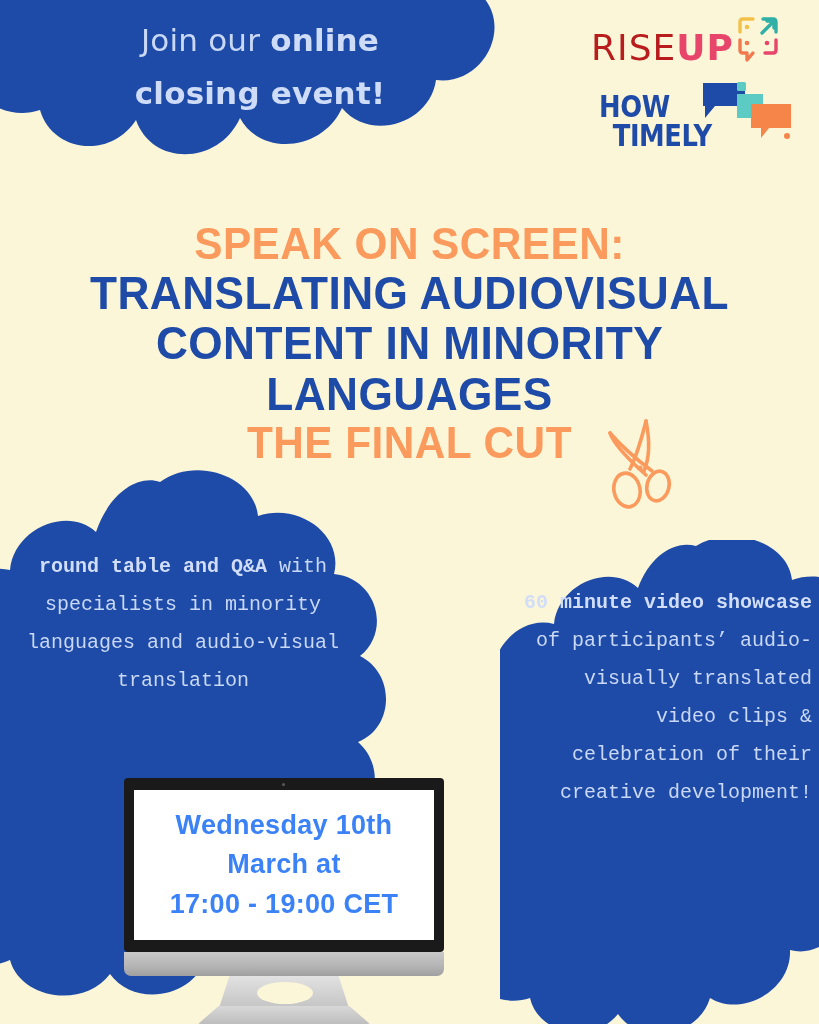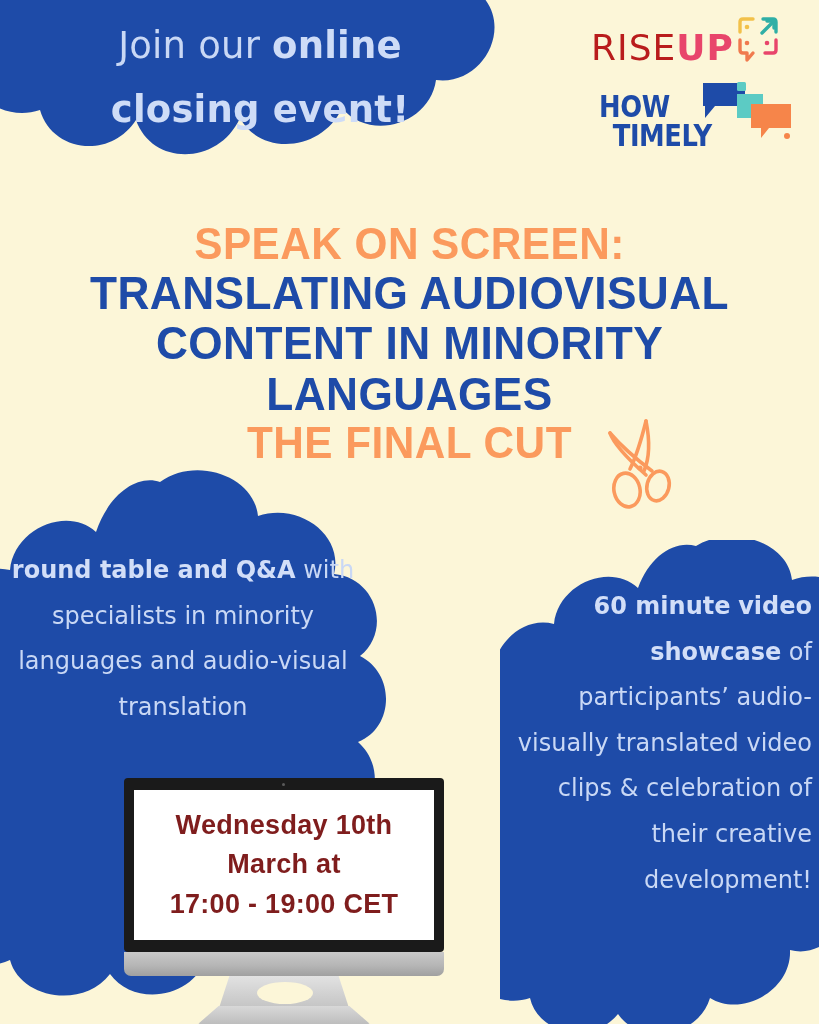--- a/index.html
+++ b/index.html
@@ -26,21 +26,21 @@
   #blob-right-svg { left: 500px;  top: 540px;  width: 400px;  height: 520px; }
 
   
   #join-text {
     position: absolute;
     left: 40px;
     top: 14px;
     width: 440px;
     text-align: center;
     color: #C9D8F5;
-    font-size: 37px;
+    font-size: 31px;
     line-height: 1.72;
     letter-spacing: 0.2px;
   }
   #join-text .b { font-weight: 700; color: #CEDCF7; }
 
   
   #logos {
     position: absolute;
     right: 16px;
     top: 14px;
@@ -108,22 +108,23 @@
     left: 600px;
     top: 417px;
     width: 86px;
     height: 92px;
   }
 
   
   .blob-text {
     position: absolute;
     color: #C9D8F5;
-    font-size: 24px;
+    font-size: 20px;
     line-height: 1.9;
+    font-family: Liberation Mono, monospace;
   }
   .blob-text .b { font-weight: 700; color: #D2DEF8; }
   #left-text  { left: 10px;  top: 548px; width: 346px; text-align: center; }
   #right-text { left: 512px; top: 584px; width: 300px; text-align: right; }
 
   
   #monitor {
     position: absolute;
     left: 124px;
     top: 778px;
@@ -149,21 +150,21 @@
     left: 10px; top: 12px;
     width: 300px; height: 150px;
     background: #FFFFFF;
     display: flex;
     flex-direction: column;
     align-items: center;
     justify-content: center;
   }
   #monitor-screen div {
     font-family: "Liberation Sans Narrow", "Liberation Sans", sans-serif;
-    color: #7f1d1d;
+    color: #3b82f6;
     font-weight: 700;
     font-size: 27px;
     line-height: 1.46;
     letter-spacing: 0.3px;
     white-space: nowrap;
   }
   #monitor-neckband {
     position: absolute;
     left: 0; top: 174px;
     width: 320px; height: 24px;

